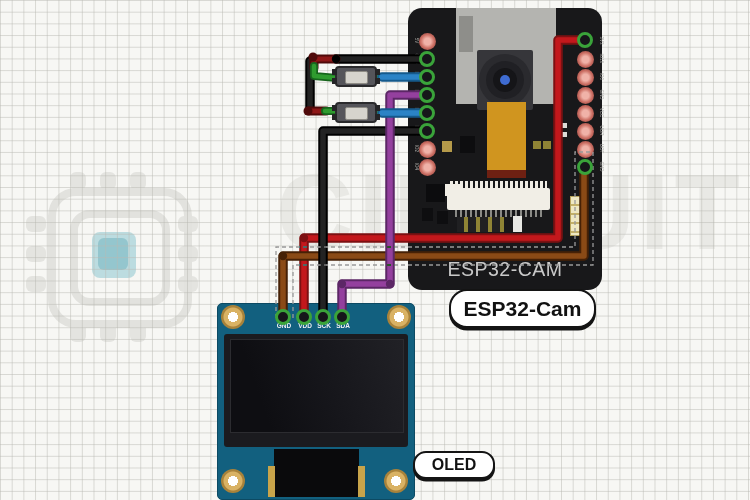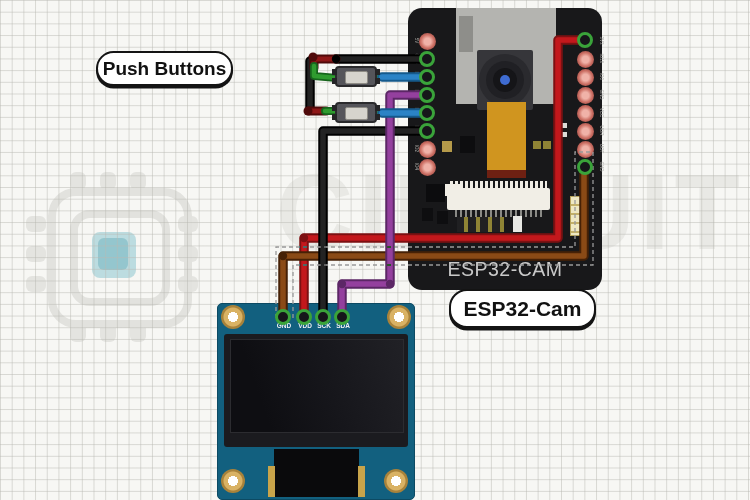--- a/index.html
+++ b/index.html
@@ -261,16 +261,16 @@
     <div class="cap"></div>
   </div>
   <div class="pushbtn" style="left:335px;top:102px">
     <div class="nub" style="left:-5px;top:1px"></div>
       <div class="nub" style="left:-5px;top:10px"></div>
     <div class="nub" style="left:38px;top:1px"></div>
       <div class="nub" style="left:38px;top:10px"></div>
     <div class="cap"></div>
   </div>
 
-  <div class="pill pill-push">Push Buttons</div>
   <div class="pill pill-esp">ESP32-Cam</div>
+  <div class="pill pill-oled">OLED</div>
 
 </div>
 
 </body></html>

